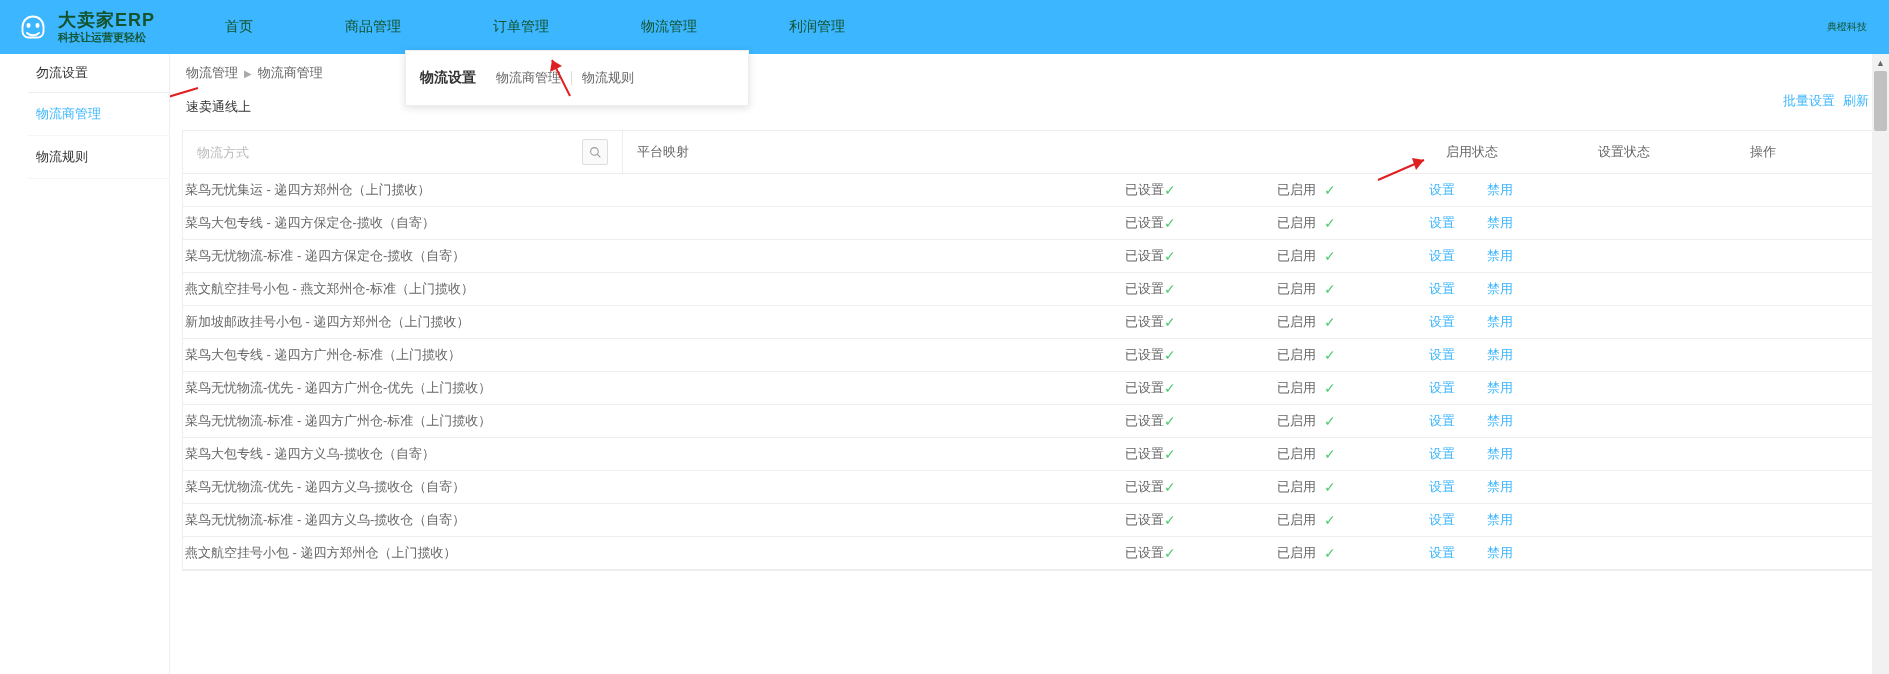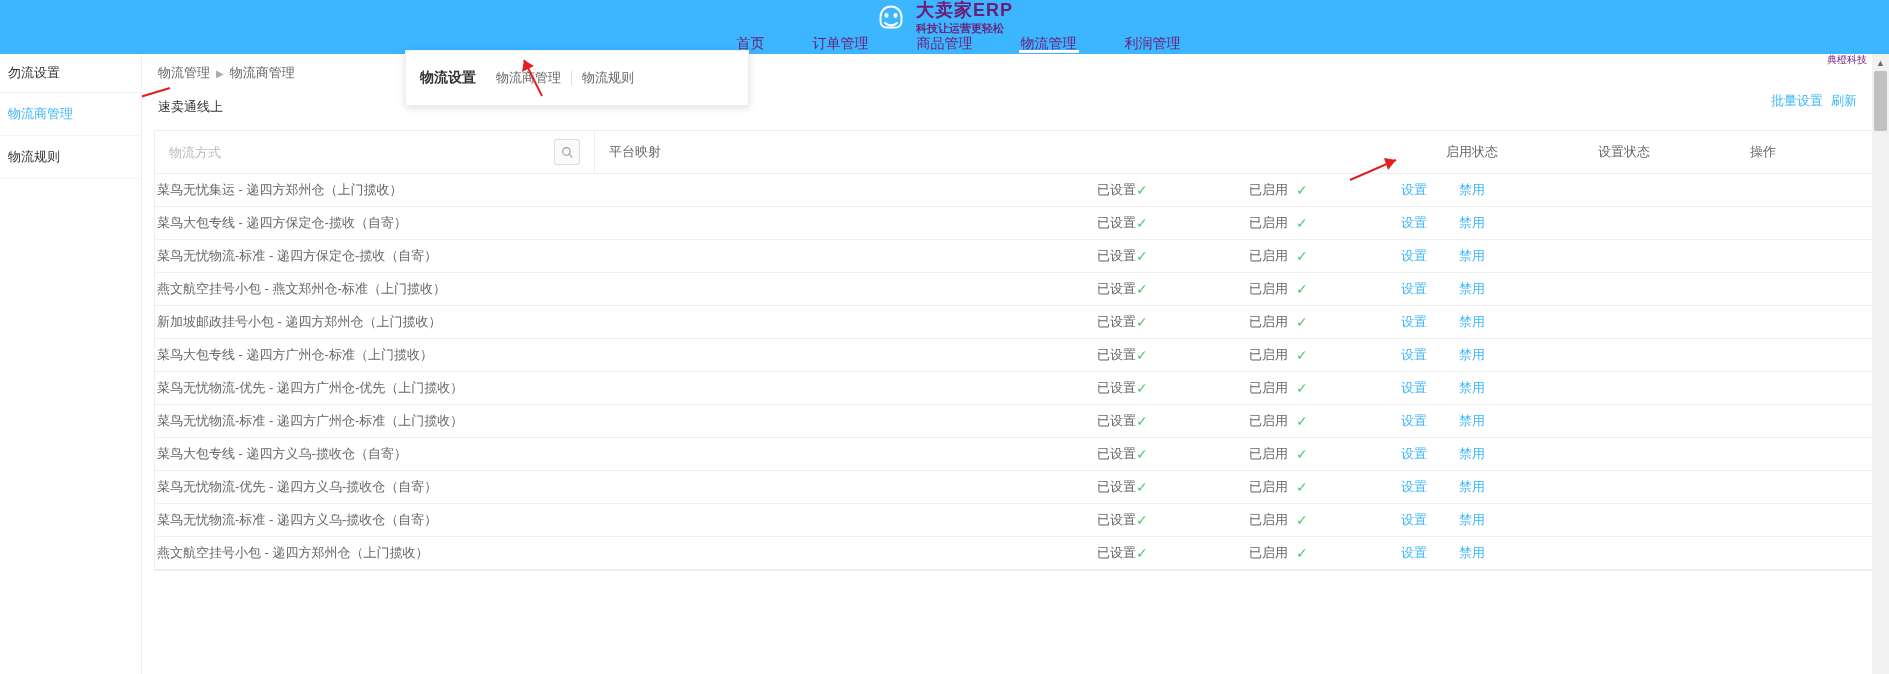--- a/index.html
+++ b/index.html
@@ -1,49 +1,49 @@
 <!DOCTYPE html>
 <html><head>
   <meta charset="utf-8">
   <style>
     * { margin: 0; padding: 0; box-sizing: border-box; }
     body { font-family: "Microsoft YaHei", Arial, sans-serif; font-size: 13px; color: #333; background: #fff; }
     
     
-    .header { background: #3bb6ff; height: 54px; display: flex; align-items: center; color: #701a75; position: relative; flex-direction: column; }
+    .header { background: #3bb6ff; height: 54px; display: flex; align-items: center; color: #14532d; position: relative; }
     .logo-box { display: flex; align-items: center; padding: 0 18px; gap: 10px; }
     .logo-icon { width: 30px; height: 30px; }
     .logo-text { display: flex; flex-direction: column; line-height: 1.2; }
     .logo-title { font-size: 18px; font-weight: bold; letter-spacing: 1px; }
     .logo-sub { font-size: 11px; opacity: 0.95; font-weight: bold; }
-    .nav { display: flex; height: 100%; margin-left: 28px; }
+    .nav { display: flex; height: 100%; margin-left: 28px; gap: 44px; }
     .nav-item { padding: 0 24px; display: flex; align-items: center; height: 100%; cursor: pointer; font-size: 14px; position: relative; }
     .nav-item.active::after { content:""; position:absolute; bottom:0; left:22px; right:22px; height:3px; background:#fff; }
     .header-right { margin-left: auto; padding-right: 22px; font-size: 10px; display:flex; align-items:center; gap:6px; }
 
     
     .dropdown { position: absolute; top: 50px; left: 405px; background: #fff; border: 1px solid #eee; box-shadow: 0 2px 8px rgba(0,0,0,0.12); width: 344px; padding: 18px 14px; z-index: 50; display:flex; align-items:center; }
     .dropdown-title { font-weight: bold; font-size: 14px; color:#333; margin-right: 20px; white-space:nowrap; }
     .dropdown-link { color:#666; font-size:13px; cursor:pointer; }
     .dropdown-sep { width:1px; height:14px; background:#ddd; margin:0 10px; }
 
     
-    .container { display:flex; height: calc(100vh - 54px); }
+    .container { display:flex; height: calc(100vh - 54px); padding-left: 28px; }
     .sidebar { width: 142px; border-right: 1px solid #eee; background:#fff; }
     .sidebar-title { padding: 10px 8px; font-size: 13px; color:#333; border-bottom:1px solid #eee; }
     .sidebar-item { padding: 12px 8px; font-size: 13px; color:#333; border-bottom:1px solid #f5f5f5; cursor:pointer; }
     .sidebar-item.active { color:#3bb6ff; }
 
     
     .main { flex:1; padding: 0 12px 0 12px; overflow:auto; position:relative; }
     .breadcrumb { padding: 10px 4px; color:#666; font-size:13px; display:flex; align-items:center; gap:6px; }
     .breadcrumb-sep { color:#aaa; font-size:10px; }
     .section-title { padding: 6px 4px 10px 4px; font-size:13px; color:#333; }
     
-    .toolbar-right { position:absolute; right:32px; top:38px; display:flex; gap:8px; }
+    .toolbar-right { position:absolute; right:20px; top:38px; display:flex; gap:8px; }
     .link { color:#3bb6ff; cursor:pointer; font-size:13px; }
 
     
     .content-body { border:1px solid #eee; margin-top: 4px; }
     .filter-row { display:flex; border-bottom:1px solid #eee; }
     .search-wrap { display:flex; align-items:center; width:440px; border-right:1px solid #eee; padding: 8px 14px; }
     .search-input { flex:1; border:none; outline:none; font-size:13px; color:#333; }
     .search-input::placeholder { color:#bbb; }
     .search-btn { width:26px; height:26px; border:1px solid #ddd; background:#fafafa; display:flex; align-items:center; justify-content:center; cursor:pointer; border-radius:2px; }
     .search-btn svg { width:13px; height:13px; stroke:#999; }
@@ -81,22 +81,22 @@
           <path d="M6 20c0-8 6-14 14-14s14 6 14 14v6c0 4-3 8-8 8H14c-5 0-8-4-8-8v-6z M14 16c2 0 2 4 0 4s-2-4 0-4z M26 16c2 0 2 4 0 4s-2-4 0-4z M12 28c4 4 12 4 16 0" fill="none" stroke="#fff" stroke-width="2.5" stroke-linecap="round"></path>
         </svg>
     </span>
     <span class="logo-text">
       <span class="logo-title">大卖家ERP</span>
       <span class="logo-sub">科技让运营更轻松</span>
     </span>
   </div>
   <div class="nav" id="top-nav">
       <div class="nav-item">首页</div>
+      <div class="nav-item">商品管理</div>
       <div class="nav-item">订单管理</div>
-      <div class="nav-item">商品管理</div>
       <div class="nav-item active">物流管理</div>
       <div class="nav-item">利润管理</div>
     </div>
   <div class="header-right">
     <span>典橙科技</span>
   </div>
 </div>
 
 <div class="dropdown">
   <span class="dropdown-title">物流设置</span>

